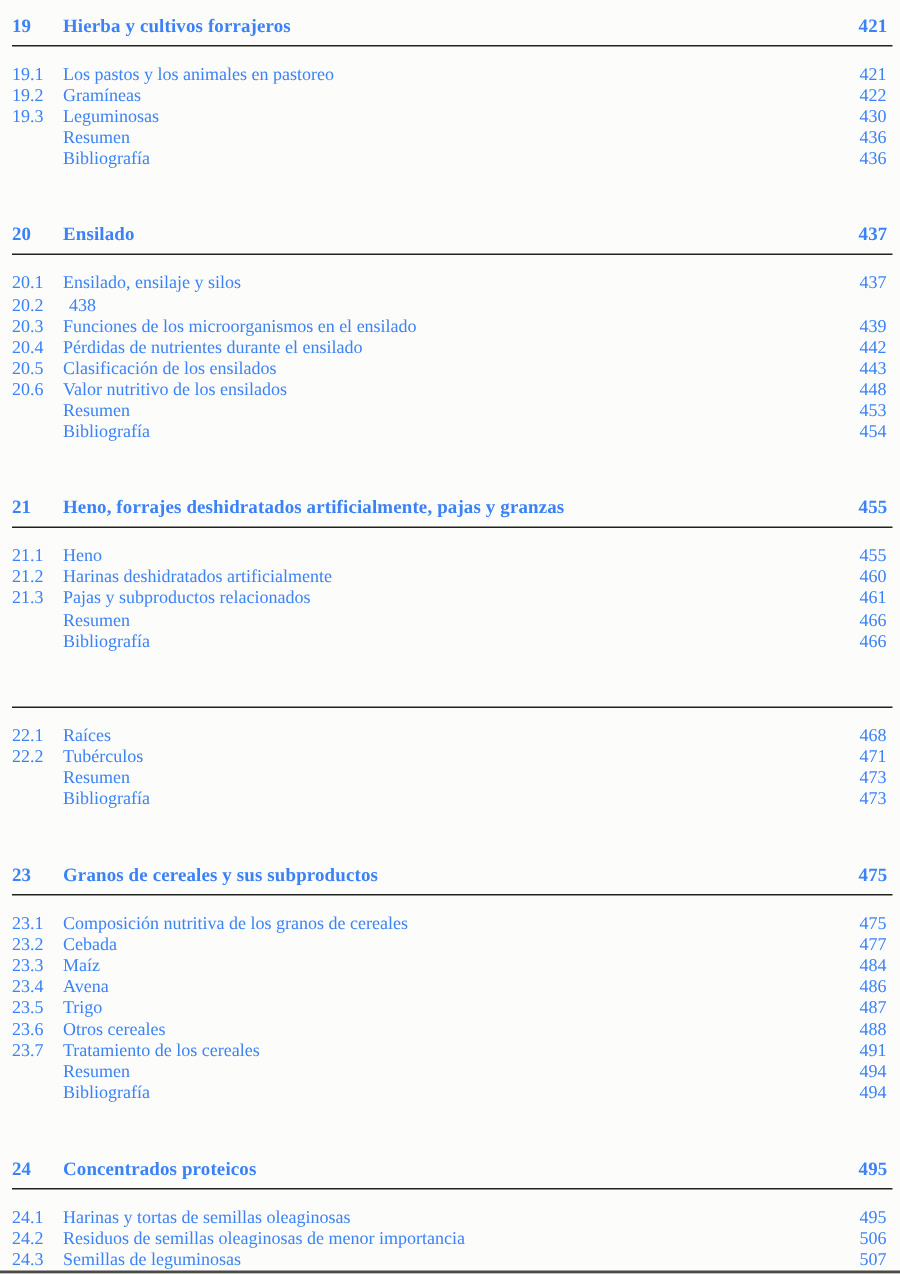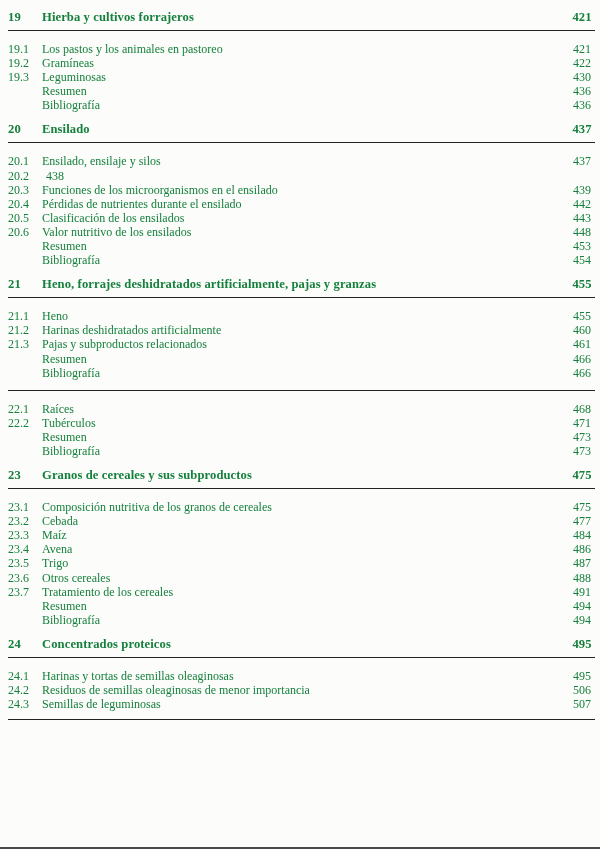--- a/index.html
+++ b/index.html
@@ -8,26 +8,26 @@
     background: #d8d8d6;
   }
   .page {
     position: relative;
     width: 600px;
     height: 849px;
     box-sizing: border-box;
     margin: 0 auto;
     padding: 10px 5px 0 8px;
     background: #fcfcfa;
-    color: #15803d;
+    color: #3b82f6;
     font-family: "Liberation Serif", "DejaVu Serif", serif;
     overflow: hidden;
     border-bottom: 2px solid #4a4a48;
   }
-  .chapter { margin-top: 10px; }
+  .chapter { margin-top: 37px; }
   .chapter:first-child { margin-top: 0; }
 
   .chapter-heading {
     display: flex;
     align-items: baseline;
     font-weight: bold;
     font-size: 12.6px;
     line-height: 15px;
     letter-spacing: 0.1px;
   }

